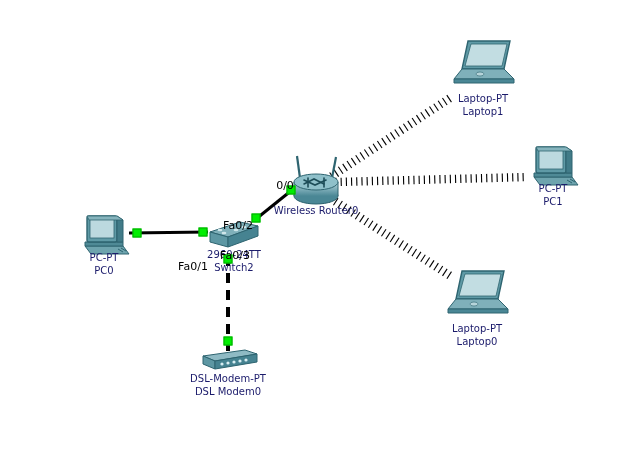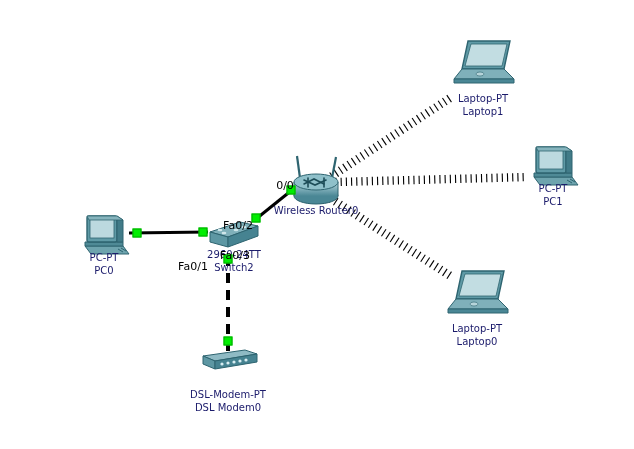--- a/index.html
+++ b/index.html
@@ -252,21 +252,21 @@
       <polygon points="8,10 20,15 20,23 8,18" fill="#5d97a3" stroke="#2e6470" stroke-width="1"></polygon>
       <polygon points="20,15 62,8 62,16 20,23" fill="#468391" stroke="#2e6470" stroke-width="1"></polygon>
       <g fill="#d8eef2">
         <circle cx="27" cy="18" r="1.6"></circle>
         <circle cx="33" cy="17" r="1.6"></circle>
         <circle cx="39" cy="16" r="1.6"></circle>
         <circle cx="45" cy="15" r="1.6"></circle>
         <circle cx="51" cy="14" r="1.6"></circle>
       </g>
     </svg>
-    <div class="node-label" style="top:27px;">
+    <div class="node-label" style="top:11px;">
       <div>DSL-Modem-PT</div>
       <div>DSL Modem0</div>
     </div>
   </div>
 
   <div class="node" style="left:483px; top:62px;">
     <svg class="node-icon" style="left:0; top:0;" width="70" height="54" viewBox="0 0 70 54">
       <polygon points="20,6 62,6 56,34 14,34" fill="#5f9aa6" stroke="#2e6470" stroke-width="1.4"></polygon>
       <polygon points="23,9 59,9 54,31 17,31" fill="#c2dde2" stroke="#2e6470" stroke-width="0.8"></polygon>
       <polygon points="14,34 56,34 66,44 6,44" fill="#7fb0ba" stroke="#2e6470" stroke-width="1"></polygon>

